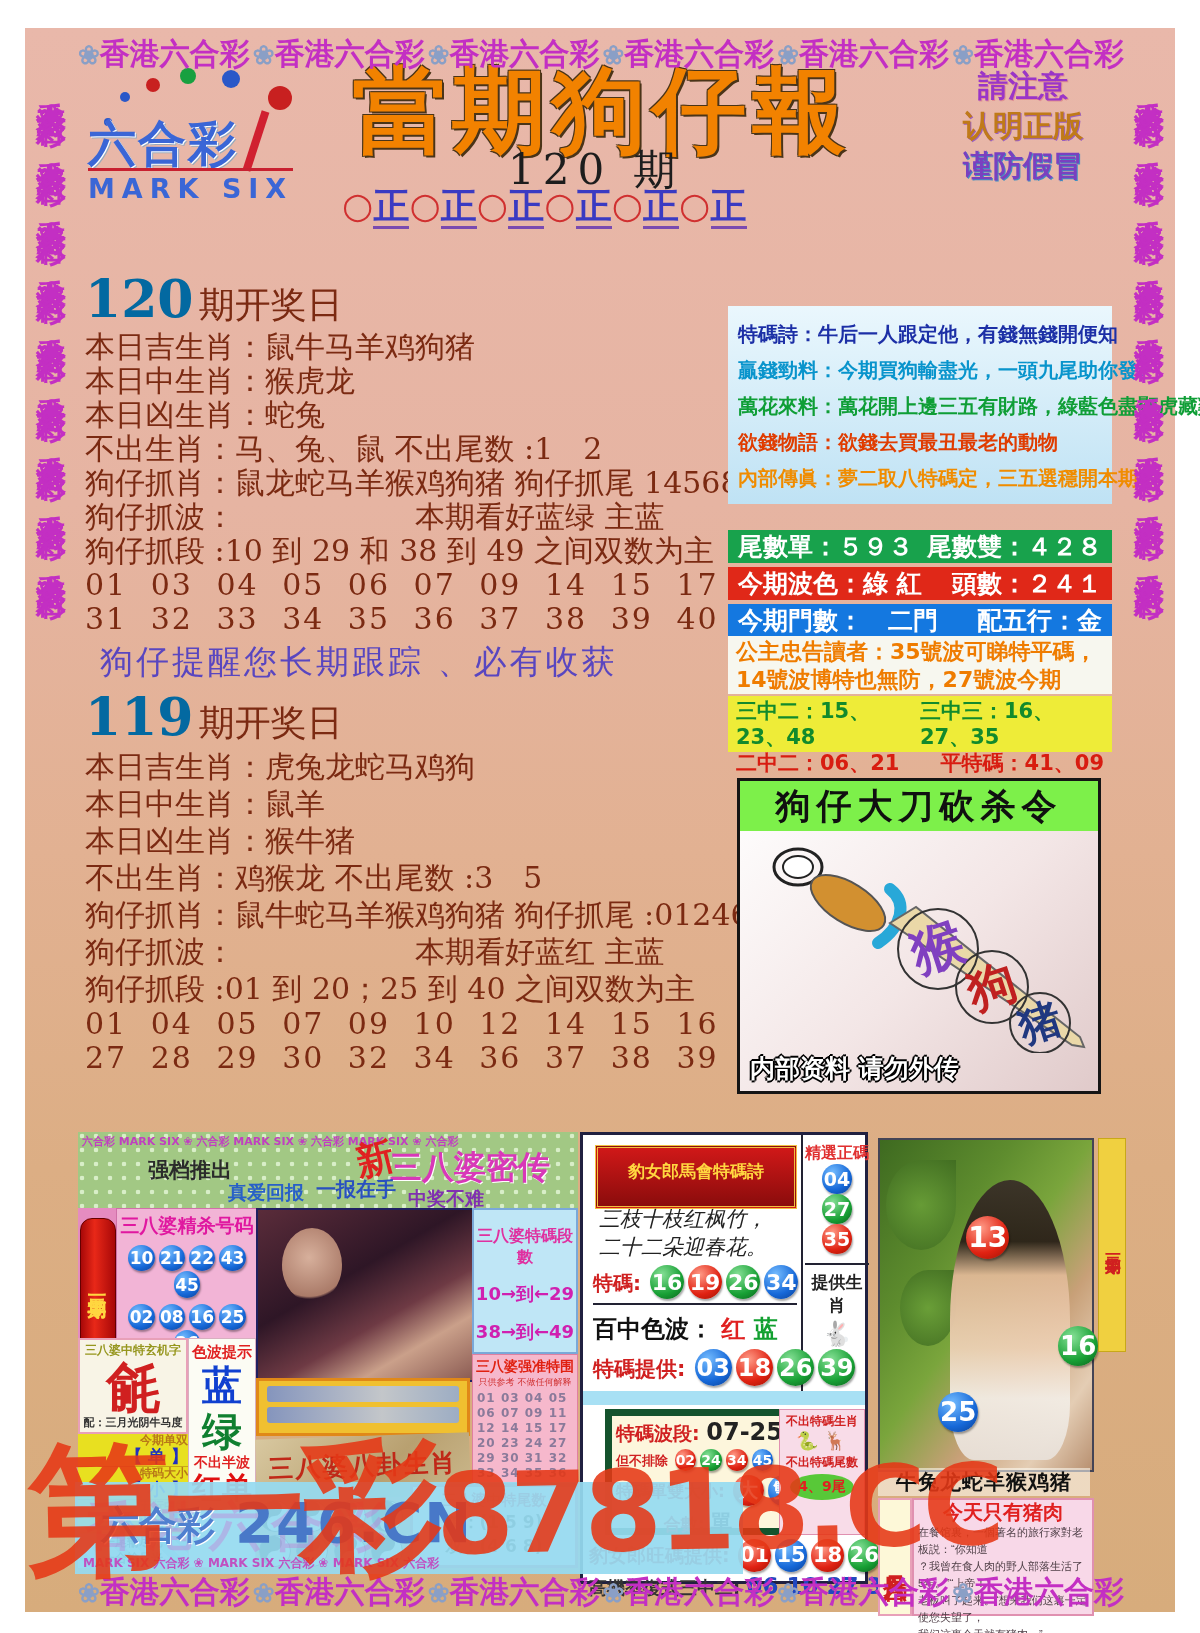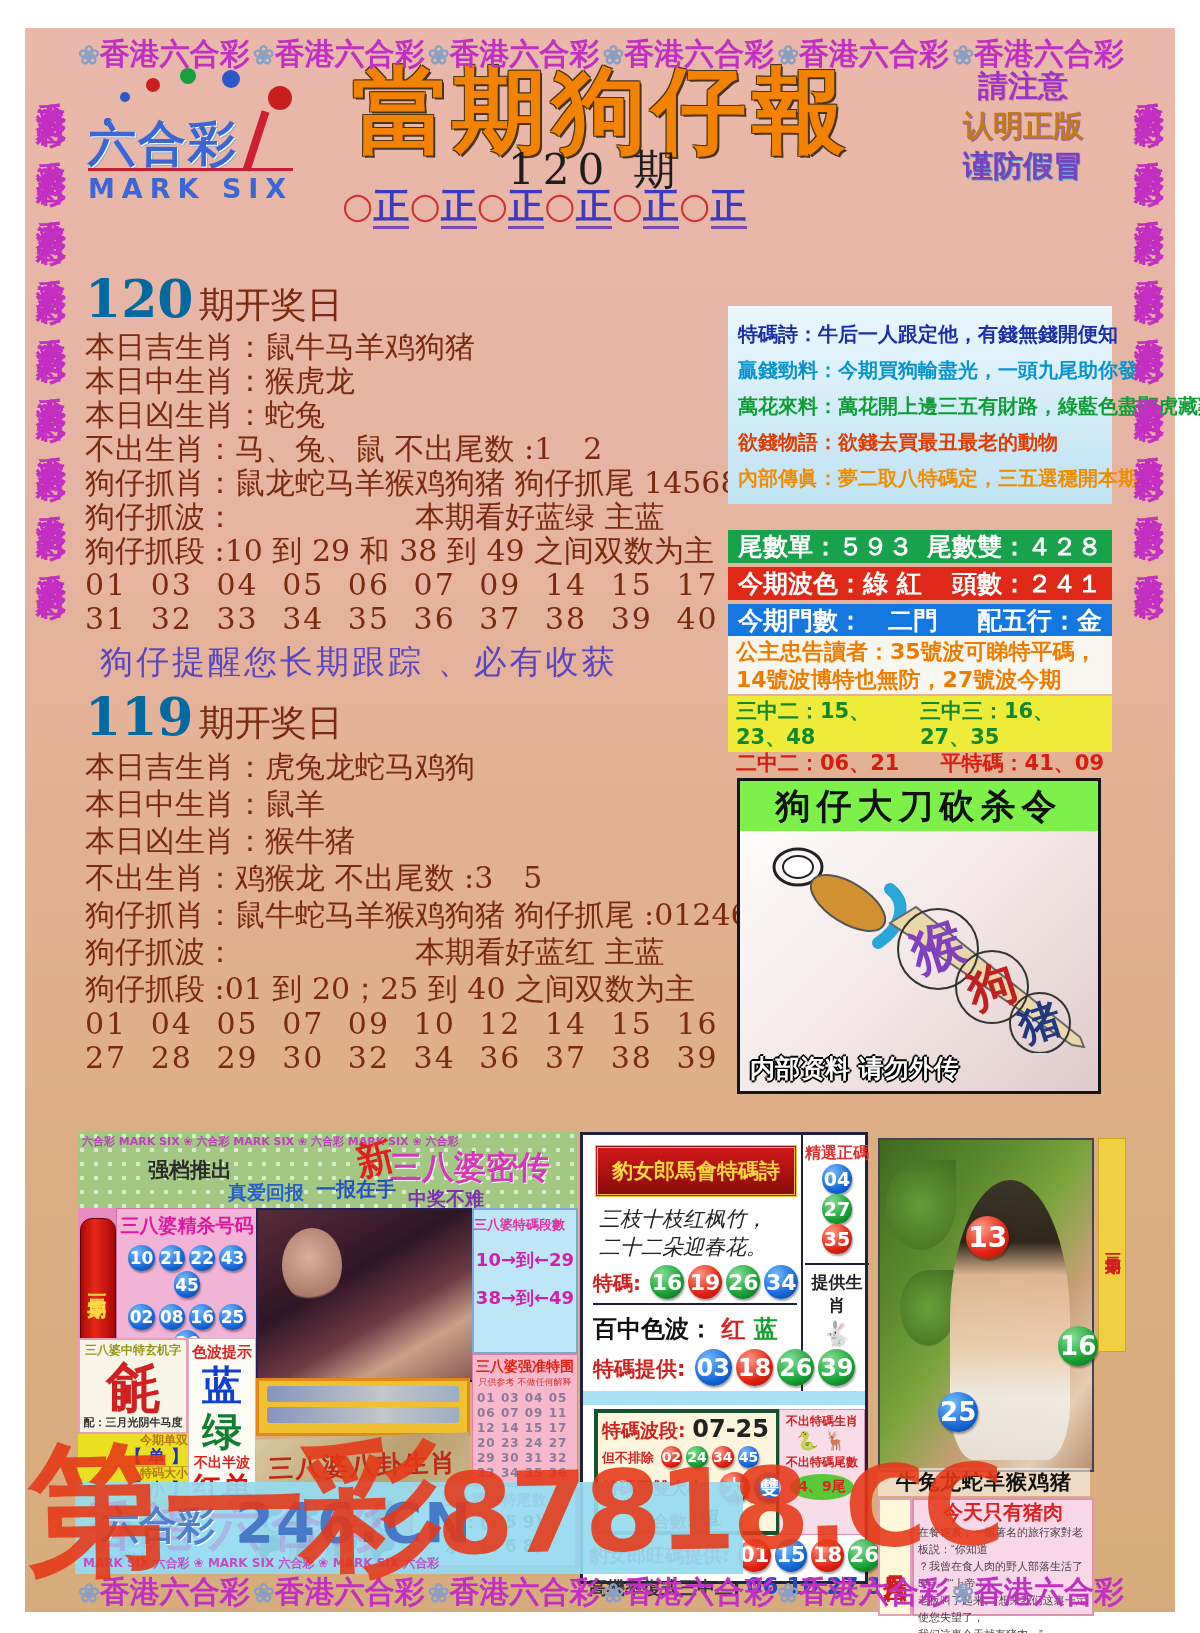--- a/index.html
+++ b/index.html
@@ -94,21 +94,21 @@
      border-radius:12px;color:#ffd740;font-weight:bold;font-size:19px;writing-mode:vertical-rl;
      text-orientation:upright;text-align:center;line-height:34px;border:1px solid #600;}
   .killbox{left:38px;top:76px;width:140px;height:130px;background:#f2b4d6;border:1px solid #d070a8;}
   .killbox .kt{font-size:19px;font-weight:bold;color:#e018a0;text-align:center;margin-top:4px;}
   .killrow{text-align:center;font-size:17px;margin-top:6px;}
   .photo1{left:178px;top:76px;width:214px;height:170px;border:2px solid #202060;
      background:linear-gradient(150deg,#5a2c3a 0%,#2e1626 40%,#6e3a44 62%,#caa08a 78%,#8a5a52 100%);}
   .photo1 .blob{left:24px;top:18px;width:60px;height:74px;border-radius:50%;
      background:radial-gradient(circle at 45% 40%,#e8c0a8,#b88670 70%,transparent 75%);opacity:.9;}
   .rangebox{left:394px;top:76px;width:106px;height:146px;background:#bfe6f6;border:2px solid #7aa8d8;box-sizing:border-box;}
-  .rangebox .rt{font-size:13px;font-weight:bold;color:#e030a0;text-align:left;margin-top:6px;}
+  .rangebox .rt{font-size:16px;font-weight:bold;color:#e030a0;text-align:center;margin-top:16px;}
   .rangebox .rv{font-size:18px;font-weight:bold;color:#d020b0;text-align:center;margin-top:14px;white-space:nowrap;}
   .strongbox{left:394px;top:222px;width:106px;height:130px;background:#f6b8cc;border:1px solid #e080a0;box-sizing:border-box;}
   .strongbox .st{font-size:14px;font-weight:bold;color:#e02010;text-align:center;margin-top:3px;}
   .strongbox .ss{font-size:9px;color:#d03030;text-align:center;}
   .strongbox .sn{font-size:12px;color:#8a7a9a;font-weight:bold;padding:2px 4px;line-height:15px;letter-spacing:1px;}
   .mystery{left:0;top:206px;width:110px;height:96px;background:#f8f4e6;border:2px solid #e8a0b8;box-sizing:border-box;}
   .mystery .mt{font-size:12px;font-weight:bold;color:#96961e;text-align:center;margin-top:2px;}
   .mystery .mc{font-size:54px;font-weight:bold;color:#d02020;text-align:center;line-height:56px;font-family:"DejaVu Serif",serif;}
   .mystery .mn{font-size:11px;color:#333;text-align:center;font-weight:bold;}
   .yrows{left:0;top:302px;width:110px;height:100px;}
@@ -137,36 +137,36 @@
   .yy::before{content:"";position:absolute;left:50%;top:0;width:15px;height:15px;margin-left:-7.5px;
       border-radius:50%;background:#111;}
   .yy::after{content:"";position:absolute;left:50%;bottom:0;width:15px;height:15px;margin-left:-7.5px;
       border-radius:50%;background:#f8f8f8;}
   .tailbox{left:332px;top:352px;width:168px;height:84px;background:#fdf2f6;border:3px solid #e06080;box-sizing:border-box;}
   .tailbox .tt{font-size:15px;font-weight:bold;color:#e02848;text-align:center;margin-top:4px;}
   .tailbox .tv{font-size:17px;font-weight:bold;color:#333;text-align:center;line-height:24px;}
 
   
   .pleo{left:580px;top:1132px;width:288px;height:452px;background:#fff;border:3px solid #202040;box-sizing:border-box;}
-  .leo-head{left:12px;top:10px;width:202px;height:52px;background:linear-gradient(180deg,#d01818,#8a0c0c);
-     border:3px double #f0c040;box-sizing:border-box;color:#ffd740;font-weight:bold;font-size:21px;
+  .leo-head{left:12px;top:10px;width:202px;height:64px;background:linear-gradient(180deg,#d01818,#8a0c0c);
+     border:3px double #f0c040;box-sizing:border-box;color:#ffd740;font-weight:bold;font-size:17px;
      text-align:center;line-height:46px;}
   .leo-poem{left:16px;top:70px;width:200px;font-size:21px;color:#222;line-height:28px;
      font-family:"DejaVu Serif",serif;font-style:italic;}
   .leo-tema{left:10px;top:130px;font-size:20px;font-weight:bold;color:#d02020;white-space:nowrap;}
   .leo-wave{left:10px;top:168px;font-size:24px;font-weight:bold;color:#111;white-space:nowrap;border-top:2px solid #223;padding-top:8px;width:204px;}
   .leo-wave .r{color:#e02020;} .leo-wave .b{color:#12a030;}
   .leo-vline{left:218px;top:0;width:2px;height:262px;background:#223;}
   .leo-zheng{left:222px;top:8px;width:64px;text-align:center;font-size:16px;font-weight:bold;color:#e03030;}
   .leo-zheng .balls{font-size:19px;line-height:30px;}
   .leo-sx{left:222px;top:128px;width:64px;text-align:center;font-size:17px;font-weight:bold;color:#222;border-top:2px solid #223;padding-top:6px;}
   .leo-sx .an{font-size:24px;line-height:34px;}
   .leo-tigong{left:10px;top:214px;font-size:21px;font-weight:bold;color:#d02020;white-space:nowrap;}
   .leo-cyan{left:0;top:256px;width:282px;height:14px;background:#a8e0f4;}
-  .leo-box1{left:11px;top:274px;width:186px;height:126px;background:#fdf6dc;border:4px solid #14532d;box-sizing:border-box;padding:2px 4px;}
+  .leo-box1{left:22px;top:274px;width:186px;height:126px;background:#fdf6dc;border:7px solid #14532d;box-sizing:border-box;padding:2px 4px;}
   .lb-row1{font-size:19px;font-weight:bold;color:#d02020;white-space:nowrap;}
   .lb-row1 .v{color:#222;font-size:24px;}
   .lb-row2{font-size:13px;font-weight:bold;color:#d02020;white-space:nowrap;margin-top:2px;}
   .lb-row3{font-size:17px;font-weight:bold;color:#d02020;white-space:nowrap;margin-top:4px;}
   .lb-row4{font-size:17px;font-weight:bold;color:#d02020;text-align:center;margin-top:2px;}
   .lb-row4 .v{color:#222;font-size:22px;}
   .leo-box2{left:196px;top:274px;width:86px;height:126px;background:#f8dce8;border:1px solid #e090b0;box-sizing:border-box;text-align:center;}
   .leo-box2 .t{font-size:12px;font-weight:bold;color:#d02020;margin-top:3px;white-space:nowrap;}
   .leo-box2 .an{font-size:18px;}
   .leo-oval{display:inline-block;background:#58c838;border-radius:50%;padding:4px 8px;color:#e02020;font-weight:bold;font-size:14px;margin-top:3px;}

